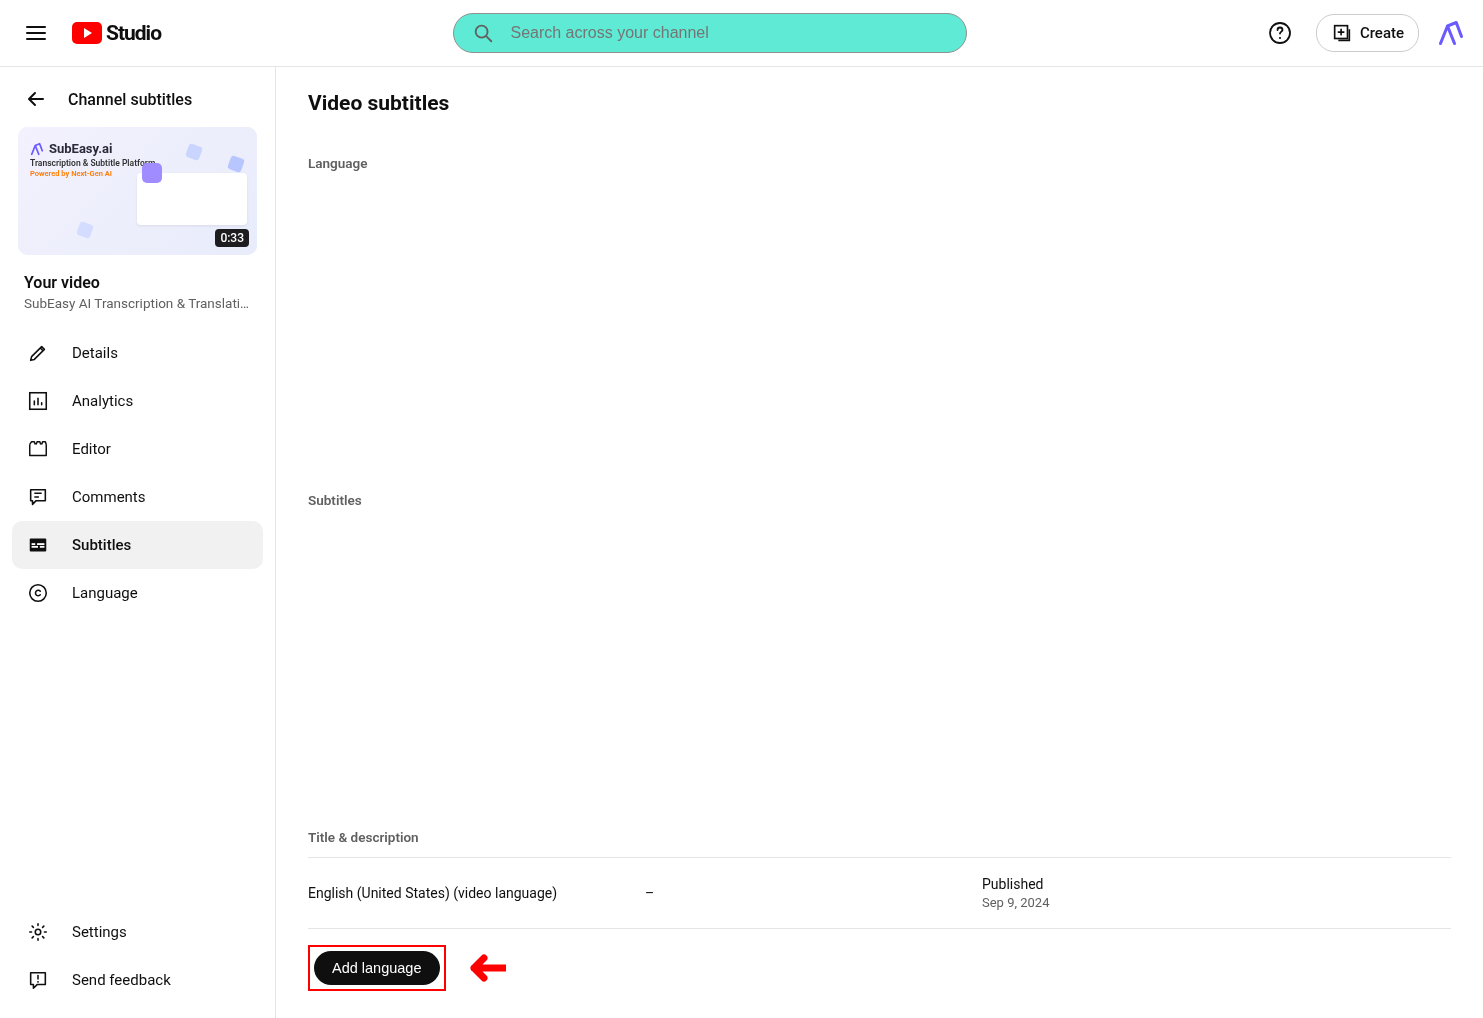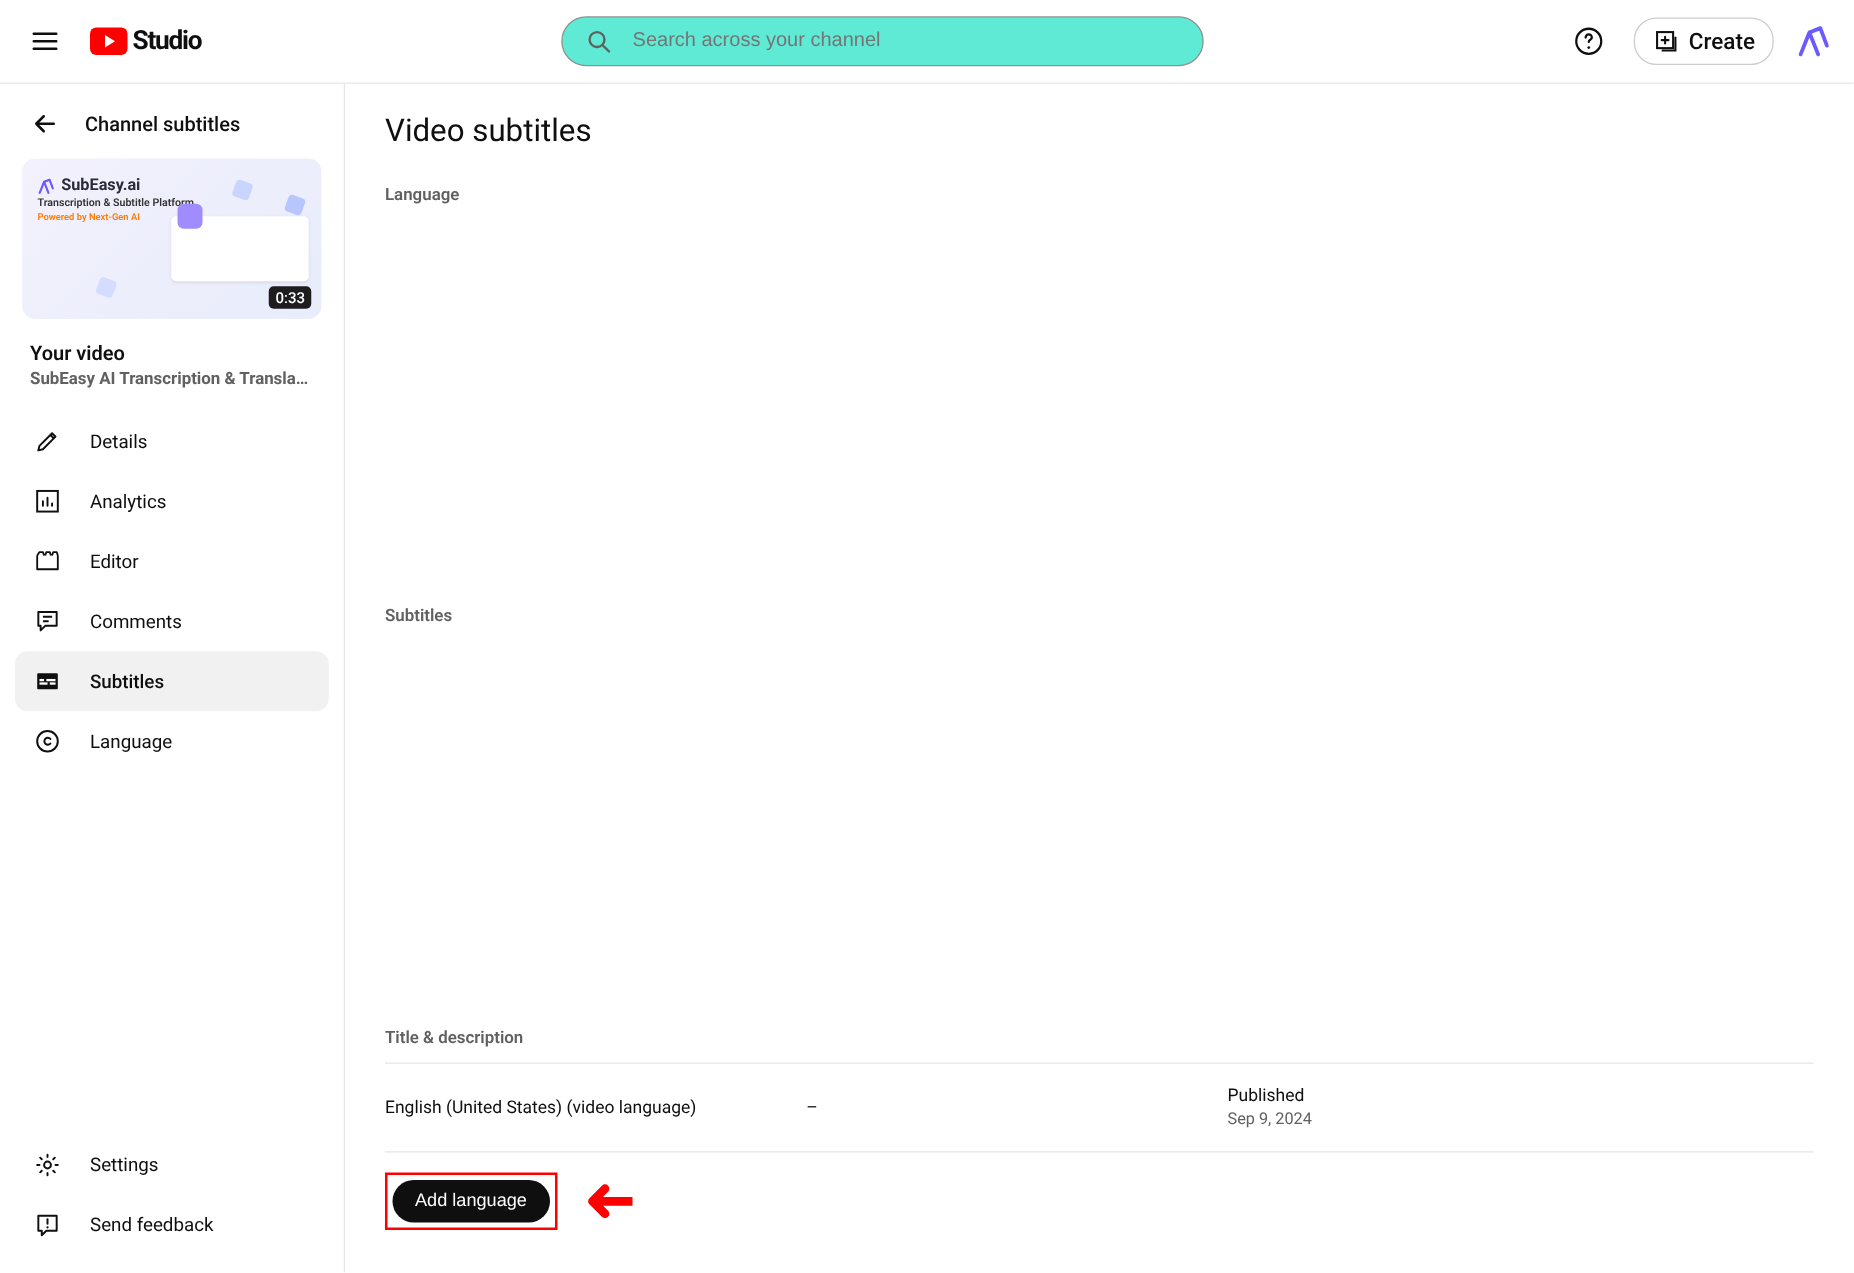--- a/index.html
+++ b/index.html
@@ -97,21 +97,21 @@
       border-radius: 50%;
     }
     .create-btn {
       display: flex;
       align-items: center;
       gap: 7px;
       border: 1px solid #ccc;
       border-radius: 18px;
       padding: 7px 14px;
       cursor: pointer;
-      font-size: 18px;
+      font-size: 15px;
       font-weight: 500;
     }
     .avatar {
       width: 32px;
       height: 32px;
       display: flex;
       align-items: center;
       justify-content: center;
     }
     .body-layout {
@@ -192,21 +192,20 @@
       font-size: 16px;
       font-weight: 600;
       margin-bottom: 3px;
     }
     .your-video-name {
       font-size: 13.5px;
       color: #606060;
       white-space: nowrap;
       overflow: hidden;
       text-overflow: ellipsis;
-      font-weight: bold;
     }
     .nav {
       flex: 1;
       display: flex;
       flex-direction: column;
       padding: 0 12px;
     }
     .nav-item {
       display: flex;
       align-items: center;
@@ -230,23 +229,23 @@
     }
     .sidebar-footer {
       padding: 0 12px 14px 12px;
     }
     .main {
       flex: 1;
       padding: 24px 32px;
       overflow: auto;
     }
     .page-title {
-      font-size: 25px;
-      font-weight: 400;
-      margin-bottom: 16px;
+      font-size: 21px;
+      font-weight: 700;
+      margin-bottom: 28px;
     }
     .table-header {
       display: flex;
       border-bottom: 1px solid #e5e5e5;
       padding: 12px 0;
       font-size: 13.5px;
       font-weight: 600;
       color: #606060;
       flex-direction: column;
     }

